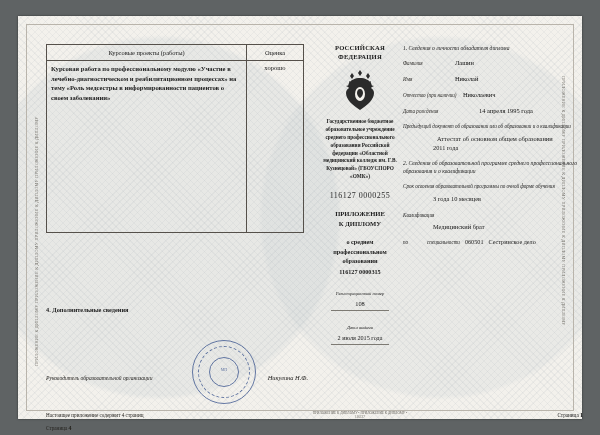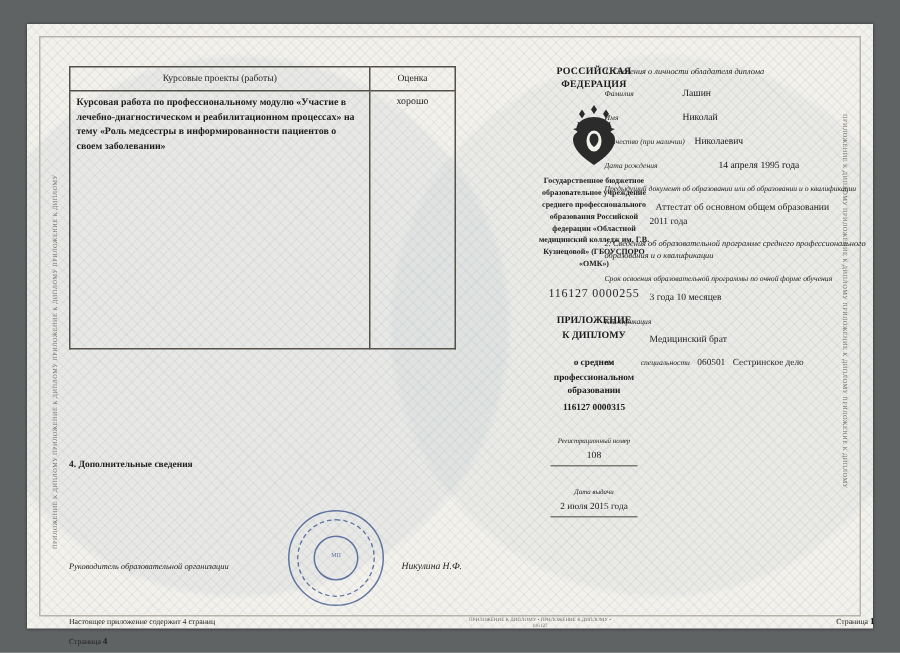--- a/index.html
+++ b/index.html
@@ -169,21 +169,20 @@
     line-height: 1.2;
   }
 
   
   .center-panel {
     position: absolute;
     left: 305px; top: 28px;
     width: 74px;
     text-align: center;
     color: #1b1b1b;
-    margin-left: 36px;
   }
   .rf-title {
     font-size: 6.6px;
     font-weight: bold;
     letter-spacing: .2px;
     line-height: 1.35;
   }
   .emblem {
     margin: 6px auto 4px;
     width: 40px; height: 46px;

